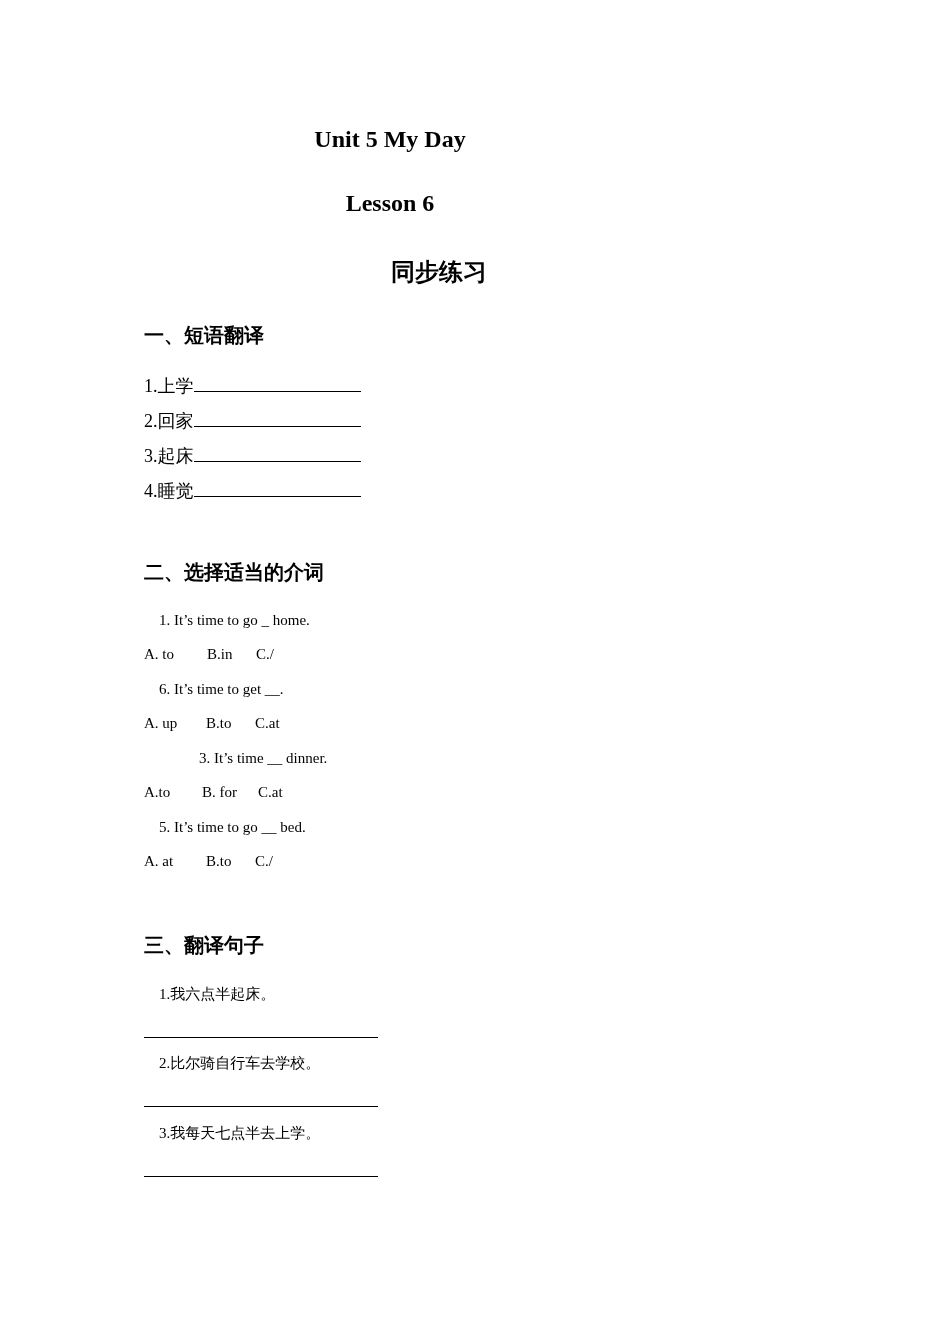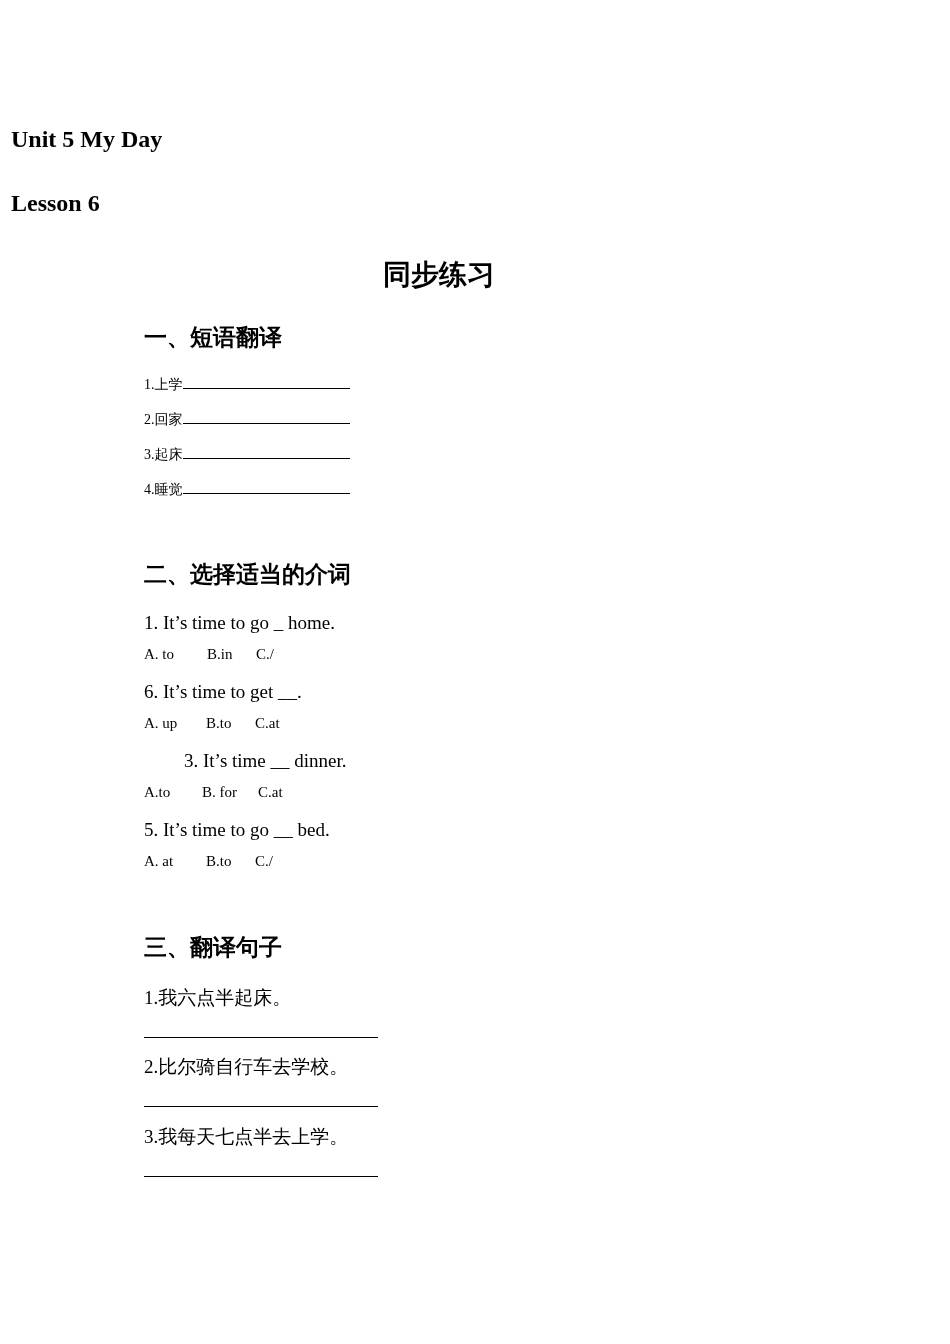--- a/index.html
+++ b/index.html
@@ -1,25 +1,25 @@
 <!DOCTYPE html>
 <html><head>
   <meta charset="utf-8">
   <style>
     html, body { margin: 0; padding: 0; background: #ffffff; }
     body { width: 950px; height: 1344px; position: relative; overflow: hidden;
            font-family: "Liberation Serif", "DejaVu Serif", serif; color: #000; }
     .abs { position: absolute; white-space: nowrap; }
-    .title { left: 11px; width: 780px; font-weight: bold; font-size: 24px; }
-    .cn-title { left: 0; width: 878px; text-align: center; font-size: 28px; font-weight: bold;
+    .title { left: 0; width: 780px; text-align: center; font-weight: bold; font-size: 24px; }
+    .cn-title { left: 0; width: 878px; text-align: center; font-size: 24px; font-weight: bold;
                 font-family: "DejaVu Sans", sans-serif; }
-    .sec { left: 144px; font-size: 23px; font-weight: bold; font-family: "DejaVu Sans", sans-serif; }
-    .line-item { left: 144px; font-size: 14px; }
+    .sec { left: 144px; font-size: 20px; font-weight: bold; font-family: "DejaVu Sans", sans-serif; }
+    .line-item { left: 144px; font-size: 18px; }
     .blank { display: inline-block; width: 167px; border-bottom: 1px solid #000; height: 14px; vertical-align: baseline; }
-    .q { left: 144px; font-size: 19px; }
+    .q { left: 159px; font-size: 15px; }
     .opt { position: absolute; font-size: 15px; white-space: nowrap; }
     .answer-line { position: absolute; left: 144px; width: 234px; height: 0; border-top: 1px solid #000; }
   </style>
 </head>
 <body>
 
 <div>
 
   <div class="abs title" style="top:126px;">Unit 5 My Day</div>
   <div class="abs title" style="top:190px;">Lesson 6</div>

